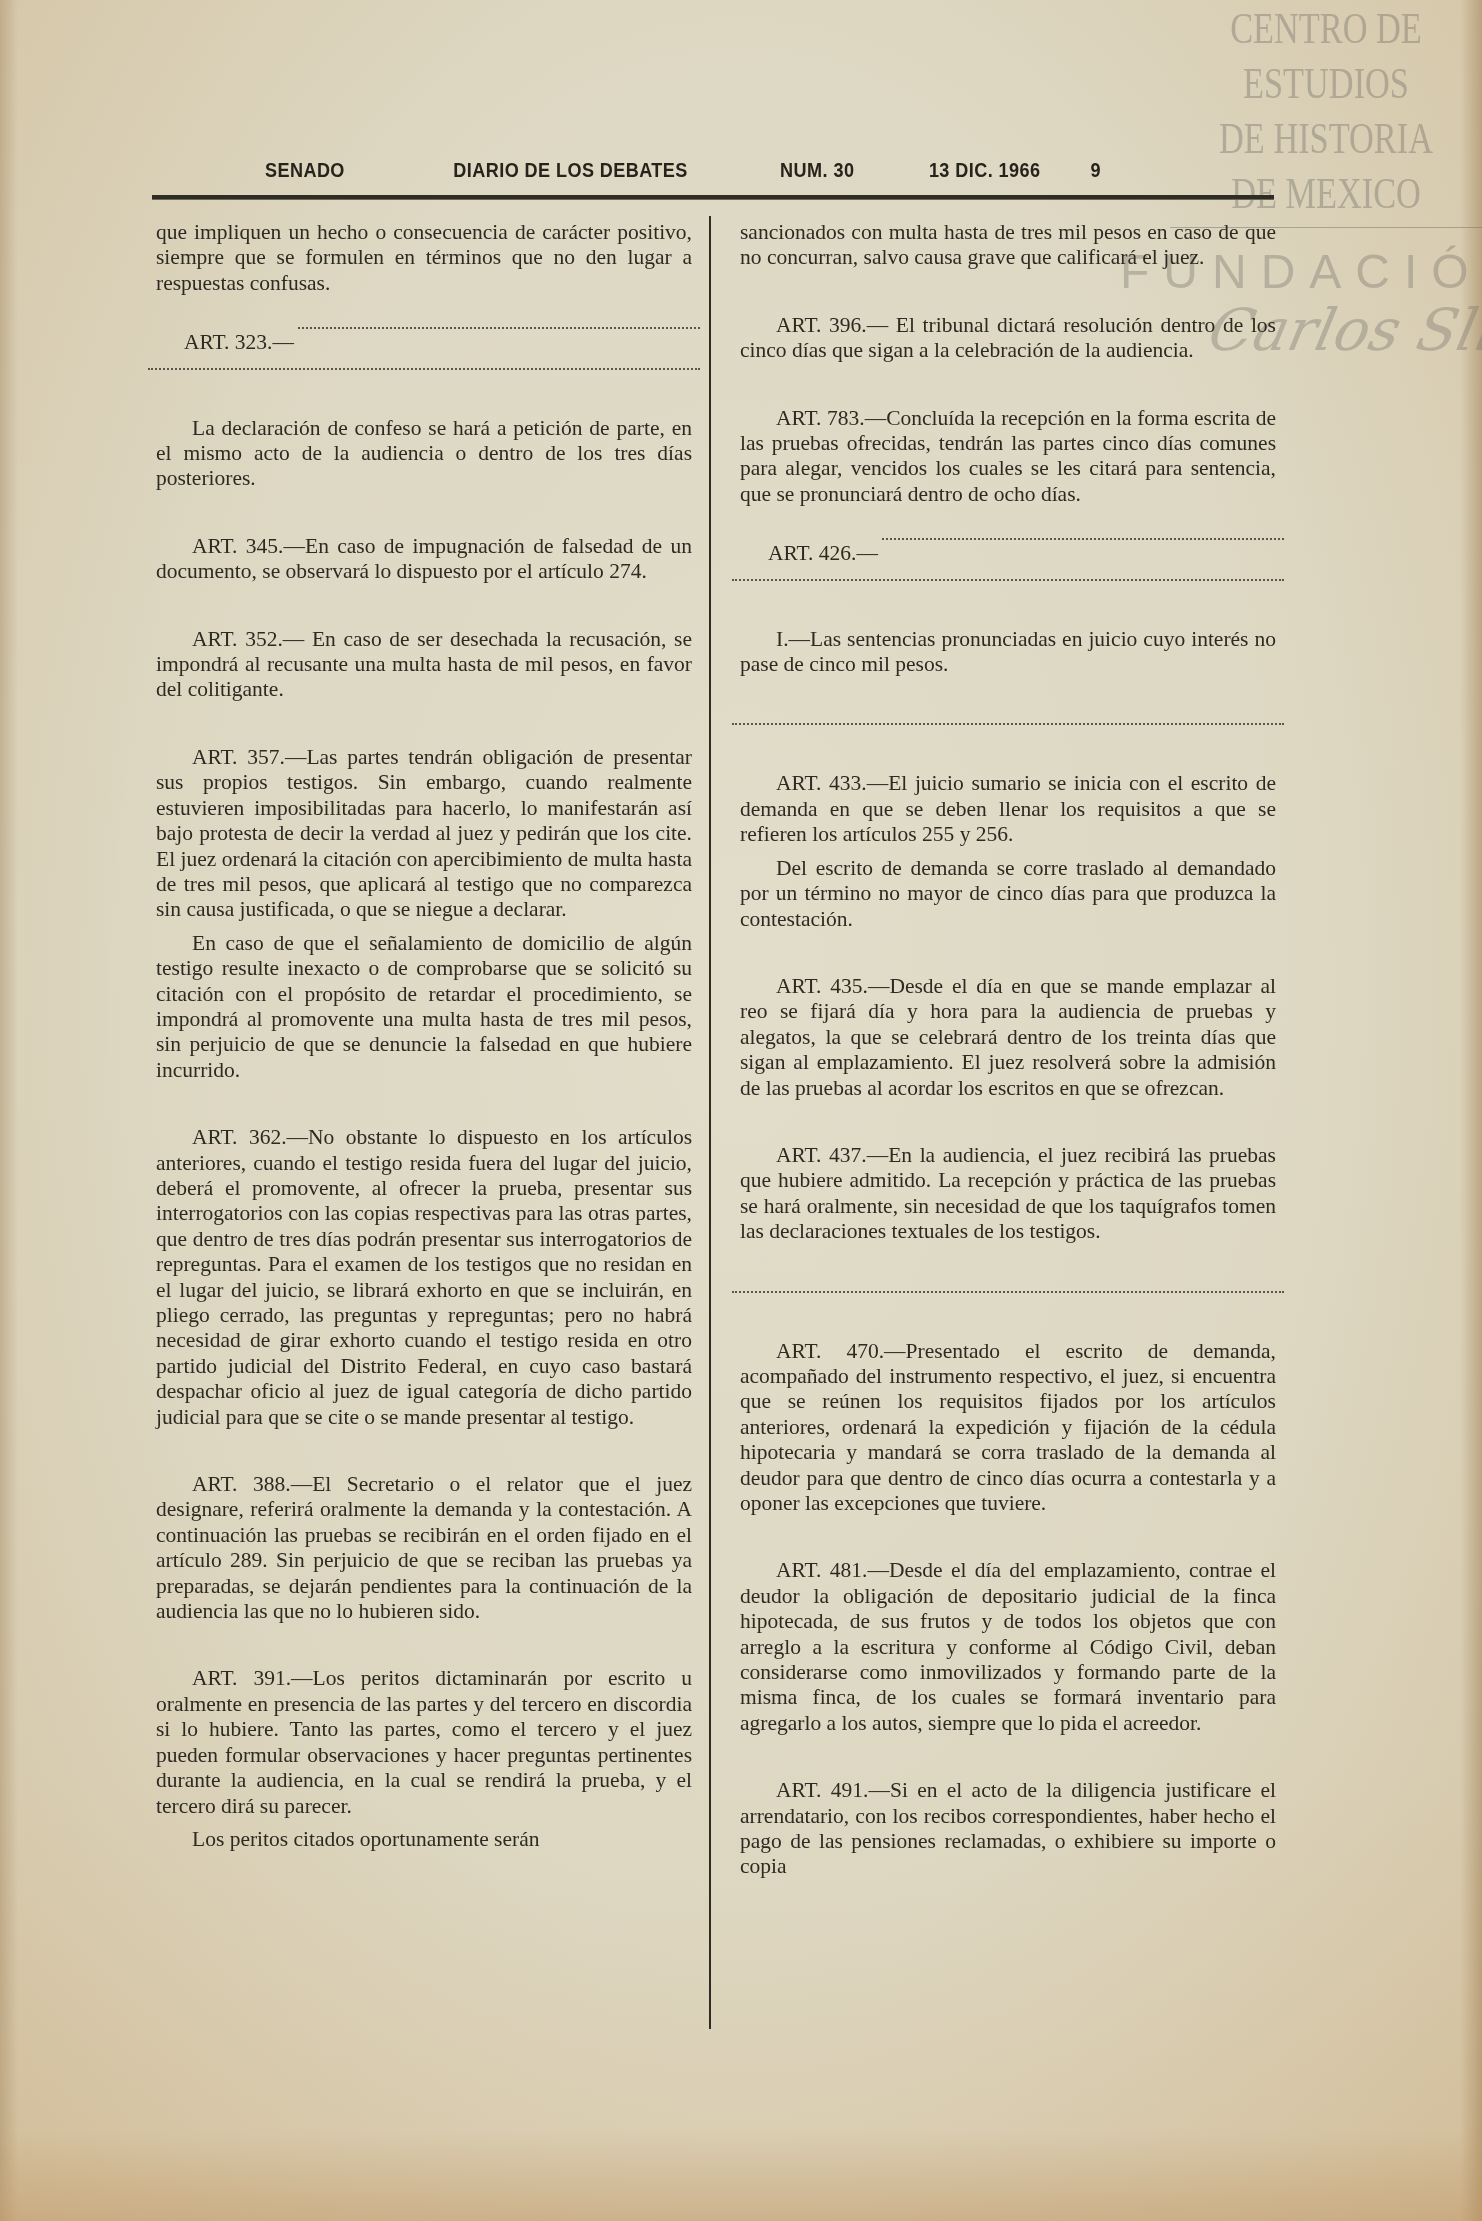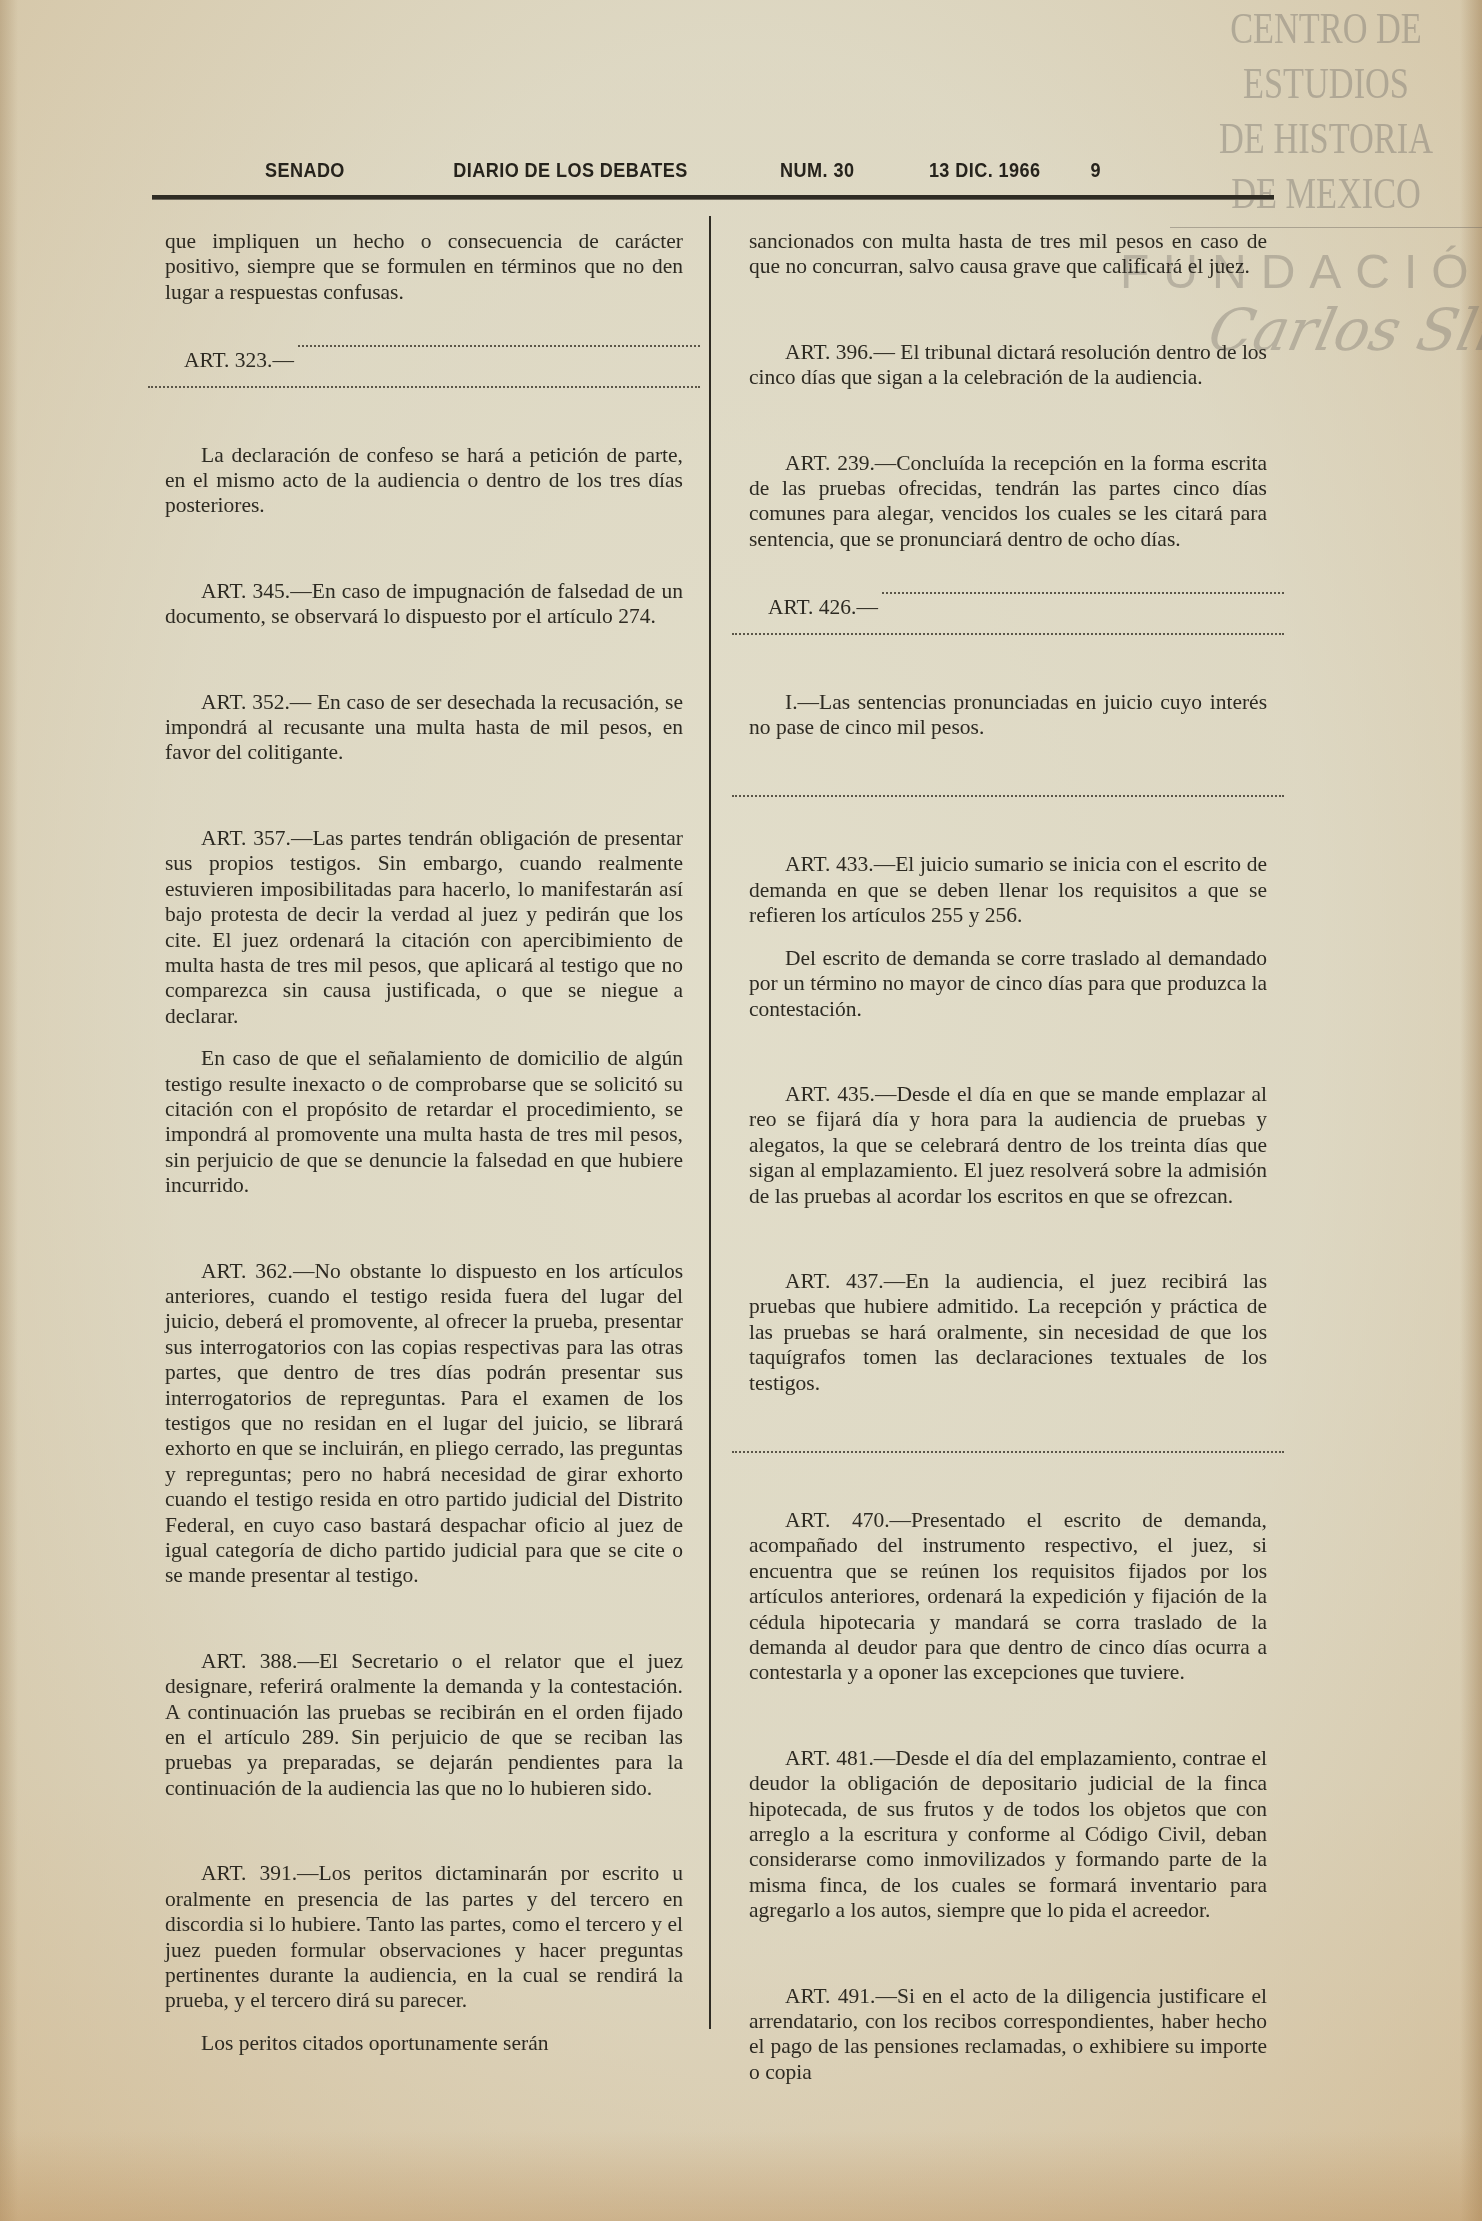--- a/index.html
+++ b/index.html
@@ -74,21 +74,21 @@
       top: 212px;
       width: 552px;
       font-size: 21.5px;
       line-height: 25.4px;
       text-align: justify;
       hyphens: manual;
     }
     .col-left { left: 148px; }
     .col-right { left: 732px; }
 
-    .para { margin: 17px; text-indent: 36px; }
+    .para { margin: 8px; text-indent: 36px; }
     .para.no-indent { text-indent: 0; }
     .gap { height: 26px; }
     .gap-sm { height: 26px; }
 
     .elided-line {
       display: flex;
       align-items: flex-start;
       margin: 0;
       padding-left: 36px;
     }
@@ -213,21 +213,21 @@
   <div class="gap"></div>
   <p class="para">ART. 391.—Los peritos dictaminarán por escrito u oralmente en presencia de las partes y del tercero en discordia si lo hubiere. Tanto las partes, como el tercero y el juez pueden formular observaciones y hacer preguntas pertinentes durante la audiencia, en la cual se rendirá la prueba, y el tercero dirá su parecer.</p>
   <p class="para">Los peritos citados oportunamente serán</p>
 </div>
 
 <div class="column col-right">
   <p class="para no-indent">sancionados con multa hasta de tres mil pesos en caso de que no concurran, salvo causa grave que calificará el juez.</p>
   <div class="gap"></div>
   <p class="para">ART. 396.— El tribunal dictará resolución dentro de los cinco días que sigan a la celebración de la audiencia.</p>
   <div class="gap"></div>
-  <p class="para">ART. 239.—Concluída la recepción en la forma escrita de las pruebas ofrecidas, tendrán las partes cinco días comunes para alegar, vencidos los cuales se les citará para sentencia, que se pronunciará dentro de ocho días.</p>
+  <p class="para">ART. 783.—Concluída la recepción en la forma escrita de las pruebas ofrecidas, tendrán las partes cinco días comunes para alegar, vencidos los cuales se les citará para sentencia, que se pronunciará dentro de ocho días.</p>
   <div class="gap"></div>
   <p class="elided-line">
     <span>ART. 426.—</span>
     <span class="leader"></span>
   </p>
   <div class="dotted-line"></div>
   <div class="gap-sm"></div>
   <p class="para">I.—Las sentencias pronunciadas en juicio cuyo interés no pase de cinco mil pesos.</p>
   <div class="gap-sm"></div>
   <div class="dotted-line"></div>

